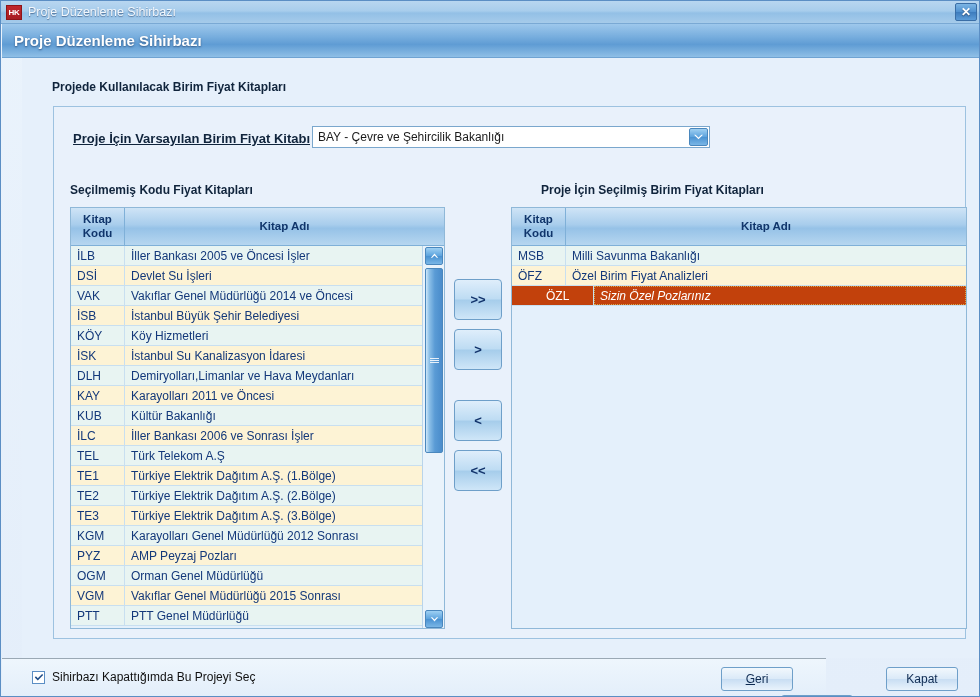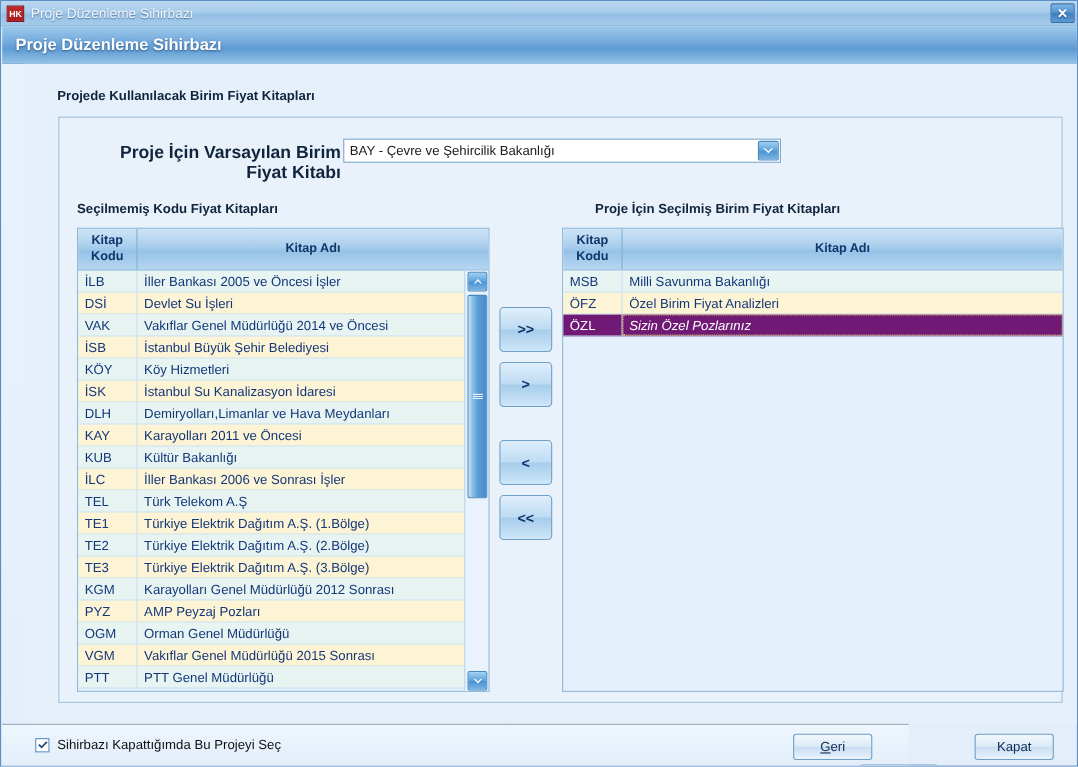--- a/index.html
+++ b/index.html
@@ -86,22 +86,22 @@
     position: absolute; left: 31px; top: 48px;
     width: 913px; height: 533px;
     border: 1px solid #9dc2e0;
     background: rgba(255,255,255,0.12);
     box-sizing: border-box;
   }
 
   
   .default-label {
     position: absolute; left: 16px; top: 24px;
-    font-size: 16px; font-weight: bold; color: #10243c;
-    width: 240px; text-align: right;
+    font-size: 13px; font-weight: bold; color: #10243c;
+    width: 240px; text-align: right; text-decoration: underline;
   }
   .combo {
     position: absolute; left: 258px; top: 19px; width: 398px; height: 22px;
     border: 1px solid #7aa7cd;
     background: #ffffff;
     box-sizing: border-box;
     display: flex; align-items: center;
     cursor: default;
   }
   .combo-value {
@@ -159,21 +159,21 @@
   .tbody { position: relative; }
   .row {
     display: flex;
     height: 20px;
     border-bottom: 1px solid #c8dff0;
     box-sizing: border-box;
     cursor: default;
   }
   .row.odd  { background: #e8f4f2; }
   .row.even { background: #fdf3d5; }
-  .row.sel  { background: #701a75; }
+  .row.sel  { background: #c2410c; padding-left: 28px; }
   .cell {
     font-size: 12px; color: #13387a;
     display: flex; align-items: center;
     box-sizing: border-box;
     overflow: hidden; white-space: nowrap;
   }
   .c-code { width: 54px; padding-left: 6px; border-right: 1px solid #c8dff0; }
   .c-name { flex: 1; padding-left: 6px; }
   .row.sel .cell { color: #ffffff; }
   .row.sel .c-name {

